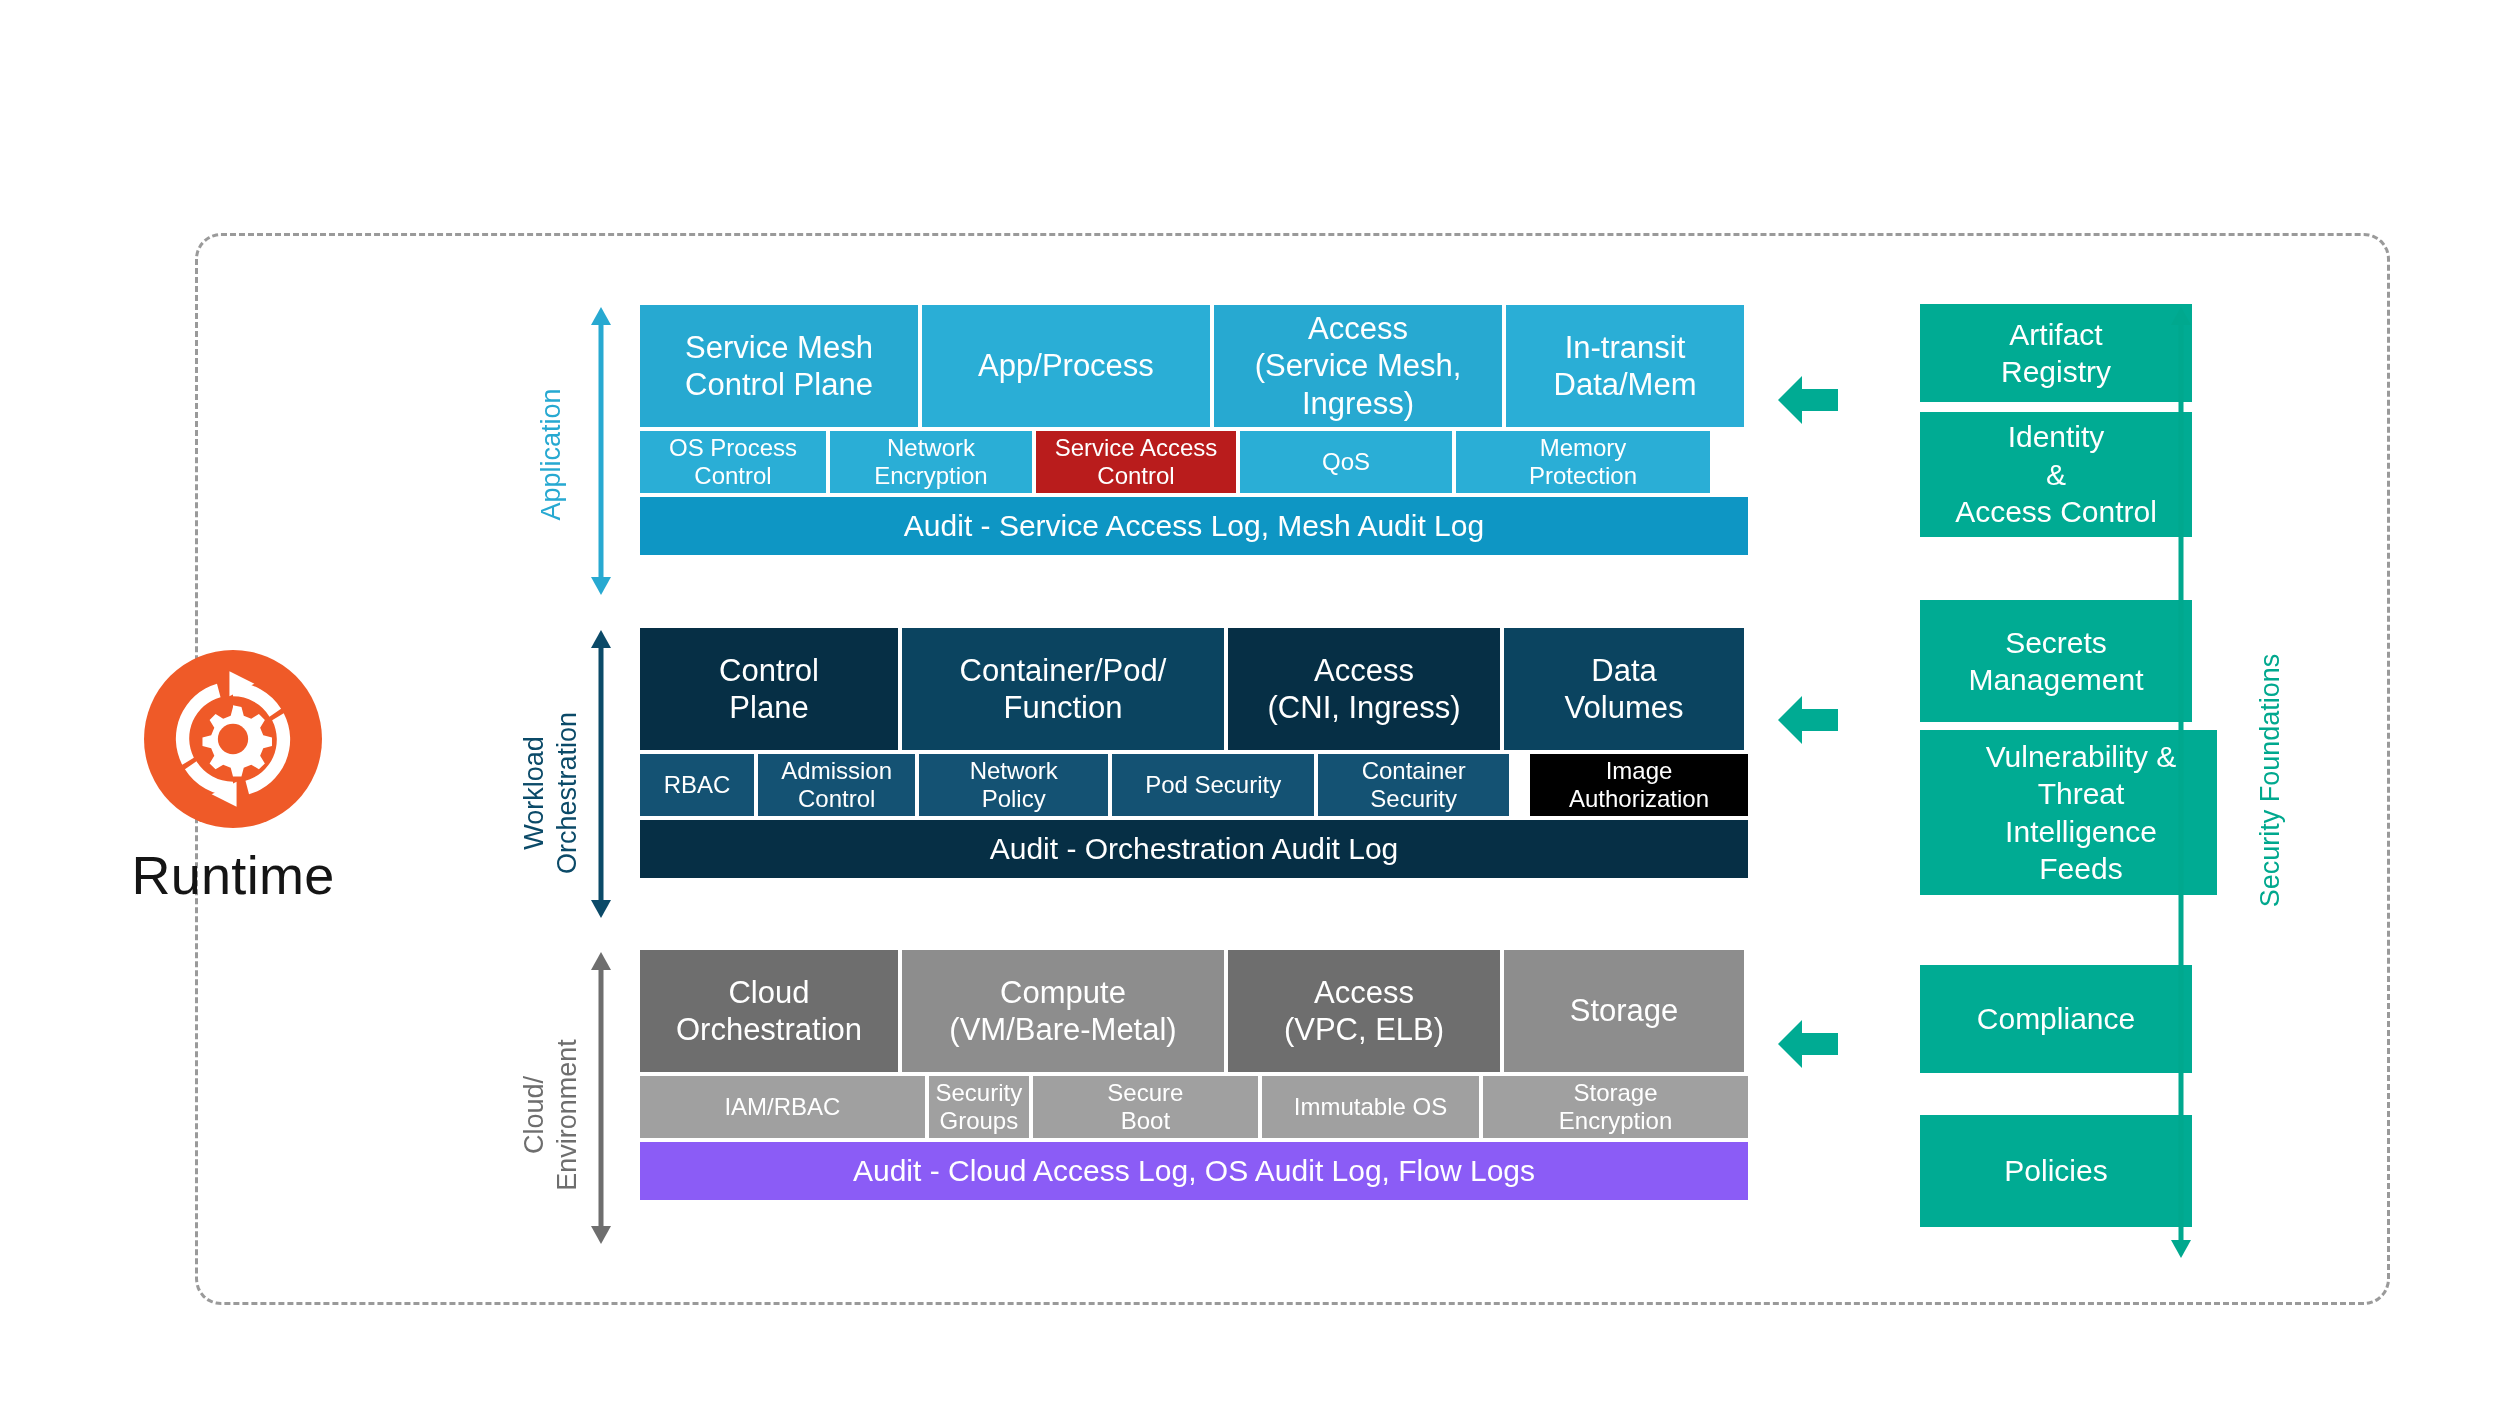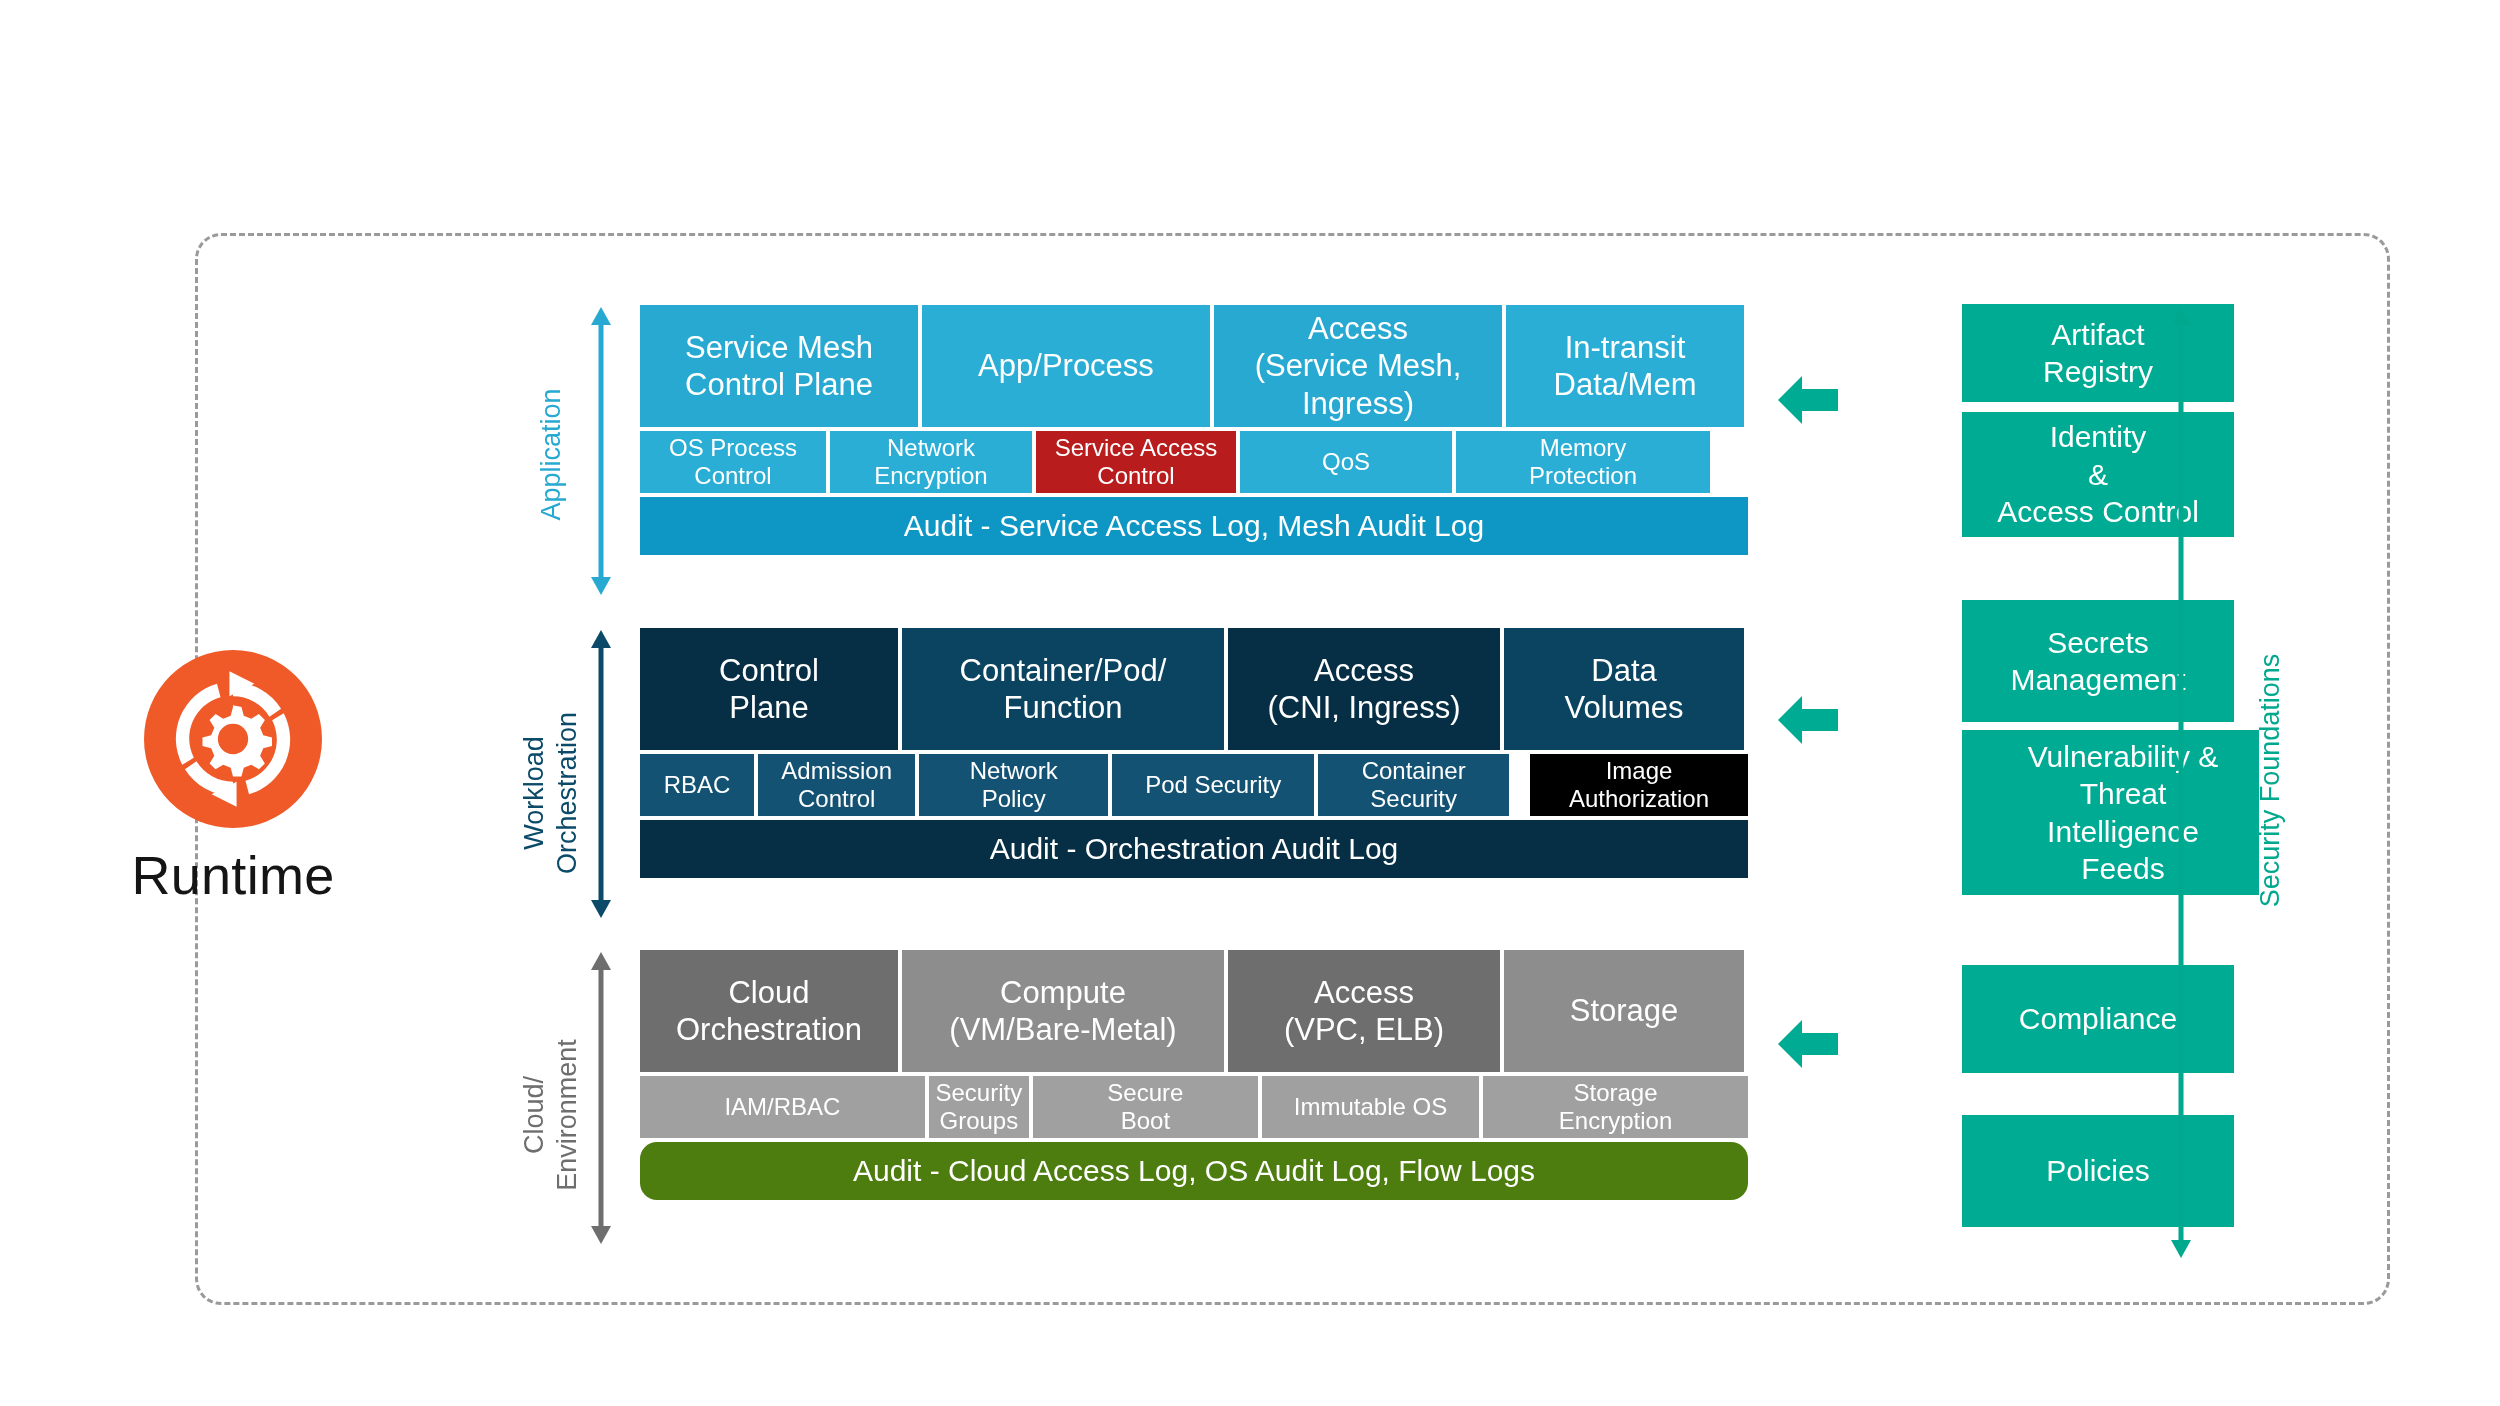--- a/index.html
+++ b/index.html
@@ -109,21 +109,21 @@
     display: flex;
     align-items: center;
     justify-content: center;
     color: #ffffff;
     font-size: 30px;
   }
 
   
   .found-box {
     position: absolute;
-    left: 1962px;
+    left: 1920px;
     width: 272px;
     display: flex;
     align-items: center;
     justify-content: center;
     text-align: center;
     color: #ffffff;
     font-size: 30px;
     line-height: 1.25;
   }
 
@@ -271,21 +271,21 @@
   <div class="row-sub">
     <div class="cell cell-sub" style="width:286px; background:#a0a0a0; white-space:pre-line;">IAM/RBAC</div>
     <div class="cell cell-sub" style="width:100px; background:#a0a0a0; white-space:pre-line;">Security
 Groups</div>
     <div class="cell cell-sub" style="width:226px; background:#a0a0a0; white-space:pre-line;">Secure
 Boot</div>
     <div class="cell cell-sub" style="width:218px; background:#a0a0a0; white-space:pre-line;text-align:center;">Immutable OS</div>
     <div class="cell cell-sub" style="width:266px; background:#a0a0a0; white-space:pre-line;">Storage
 Encryption</div>
   </div>
-  <div class="audit-bar" style="background:#4d7c0f;border-radius:17px;">Audit - Cloud Access Log, OS Audit Log, Flow Logs</div>
+  <div class="audit-bar" style="background:#8b5cf6;">Audit - Cloud Access Log, OS Audit Log, Flow Logs</div>
 </div>
 
 <svg class="green-arrow-left" style="left:1778px; top:372px;" viewBox="0 0 60 56">
   <polygon points="0,28 24,4 24,17 60,17 60,39 24,39 24,52" fill="#00ab93"></polygon>
 </svg>
 <svg class="green-arrow-left" style="left:1778px; top:692px;" viewBox="0 0 60 56">
   <polygon points="0,28 24,4 24,17 60,17 60,39 24,39 24,52" fill="#00ab93"></polygon>
 </svg>
 <svg class="green-arrow-left" style="left:1778px; top:1016px;" viewBox="0 0 60 56">
   <polygon points="0,28 24,4 24,17 60,17 60,39 24,39 24,52" fill="#00ab93"></polygon>

